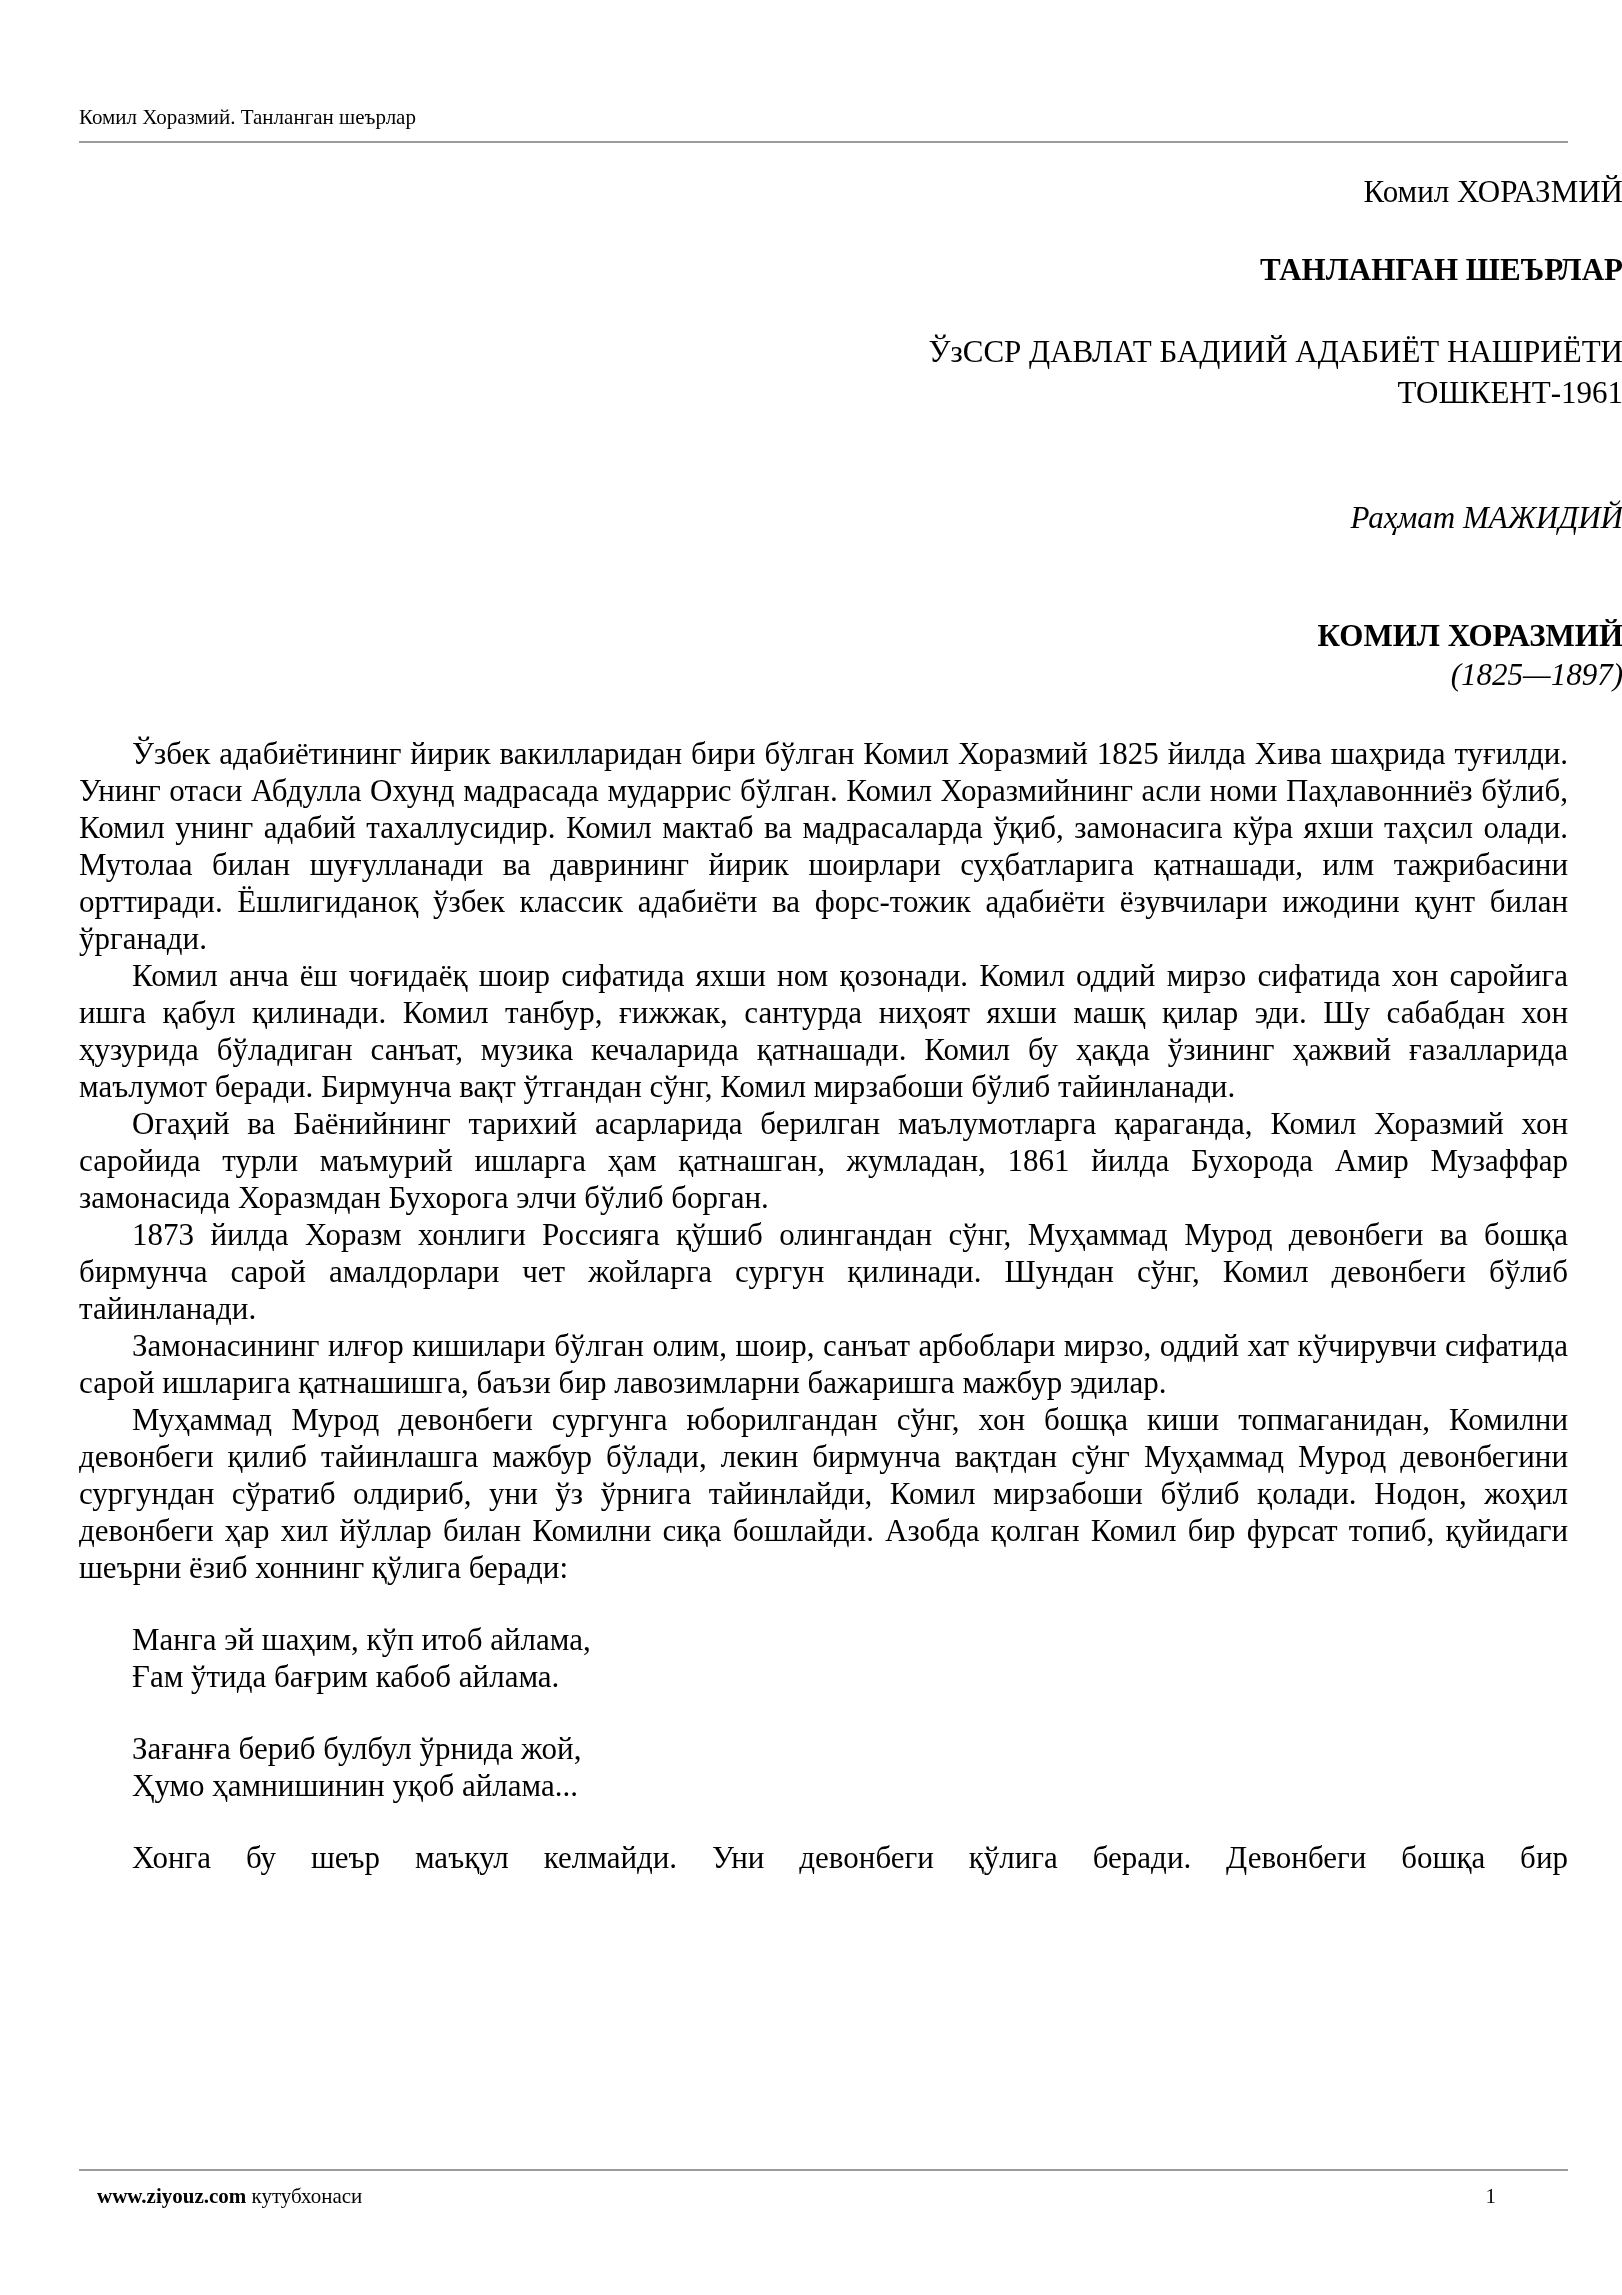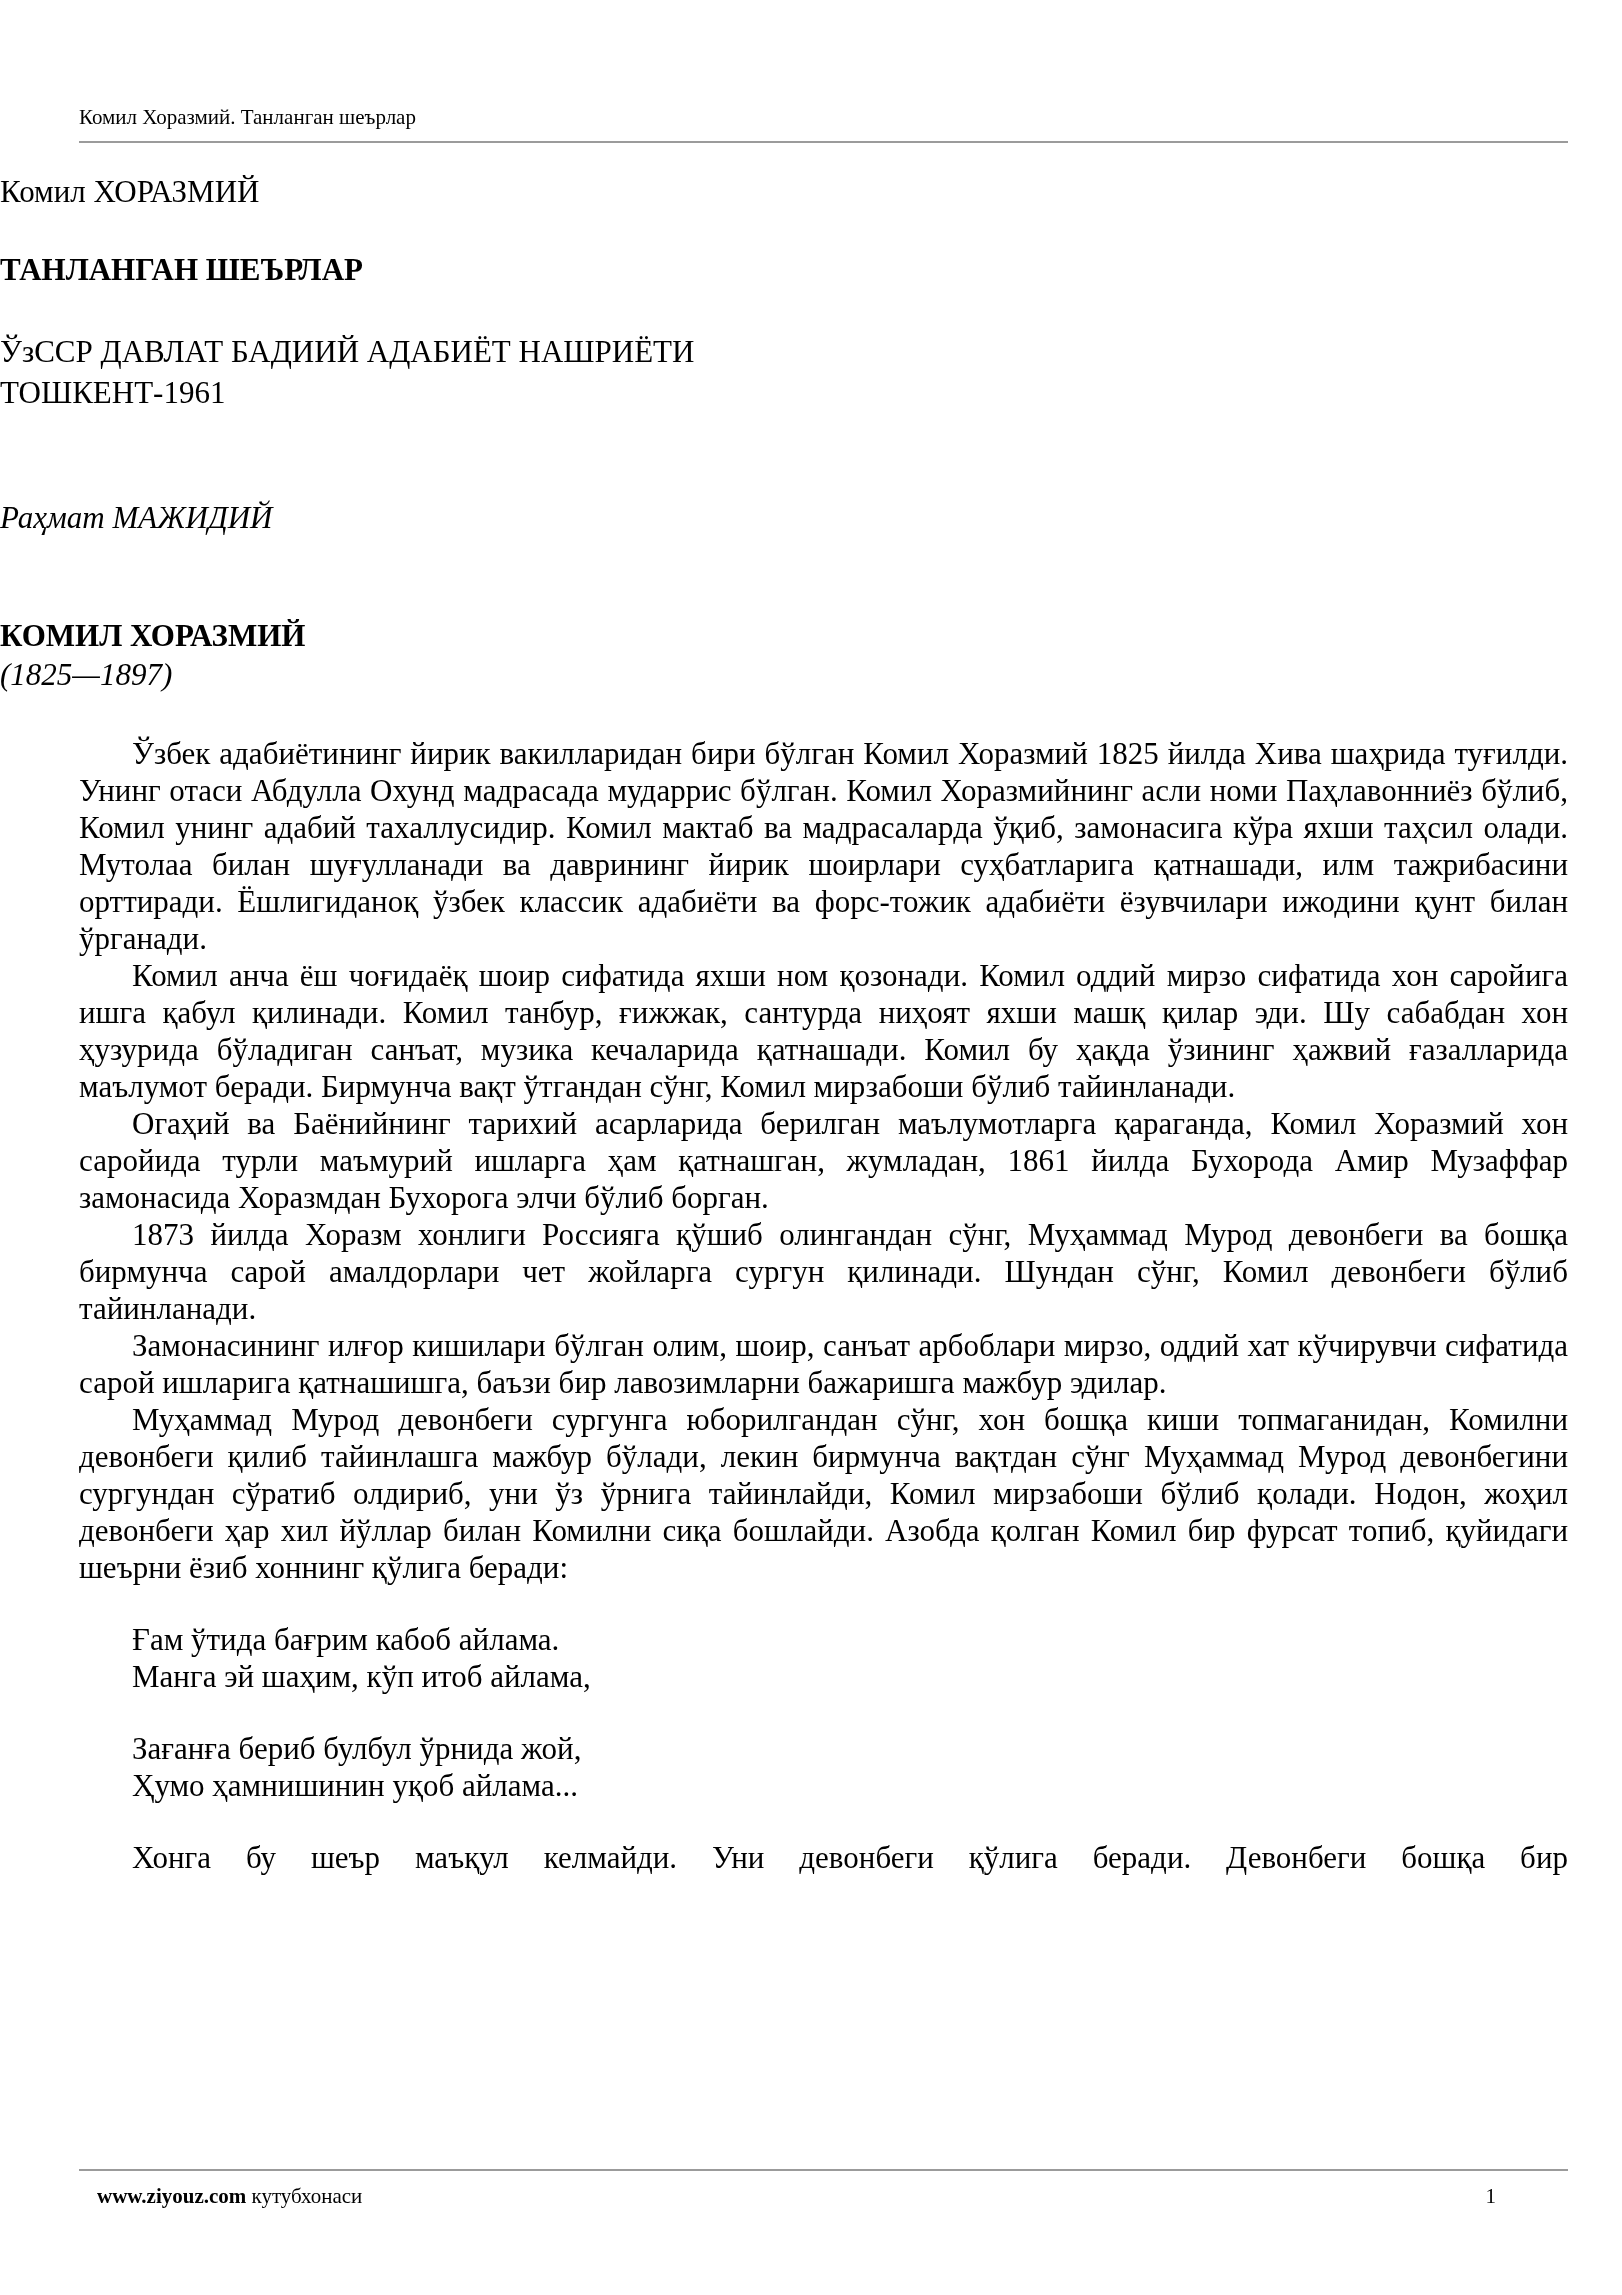--- a/index.html
+++ b/index.html
@@ -15,21 +15,21 @@
     font-size: 21px; line-height: 25px; color: #000;
   }
   .rule-top, .rule-bottom {
     position: absolute; left: 79px; width: 1489px; height: 2.4px; background: #9b9b9b;
   }
   .rule-top { top: 133px; }
   .rule-bottom { top: 2161px; }
 
   
   .title-block {
-    position: absolute; left: 0; width: 1623px; text-align: left;
+    position: absolute; left: 0; width: 1623px; text-align: right;
   }
   .t-author { top: 165px; font-size: 31px; line-height: 38px; }
   .t-book { top: 243px; font-size: 31px; line-height: 38px; font-weight: bold; }
   .t-pub { top: 325px; font-size: 31px; line-height: 38px; }
   .t-city { top: 366px; font-size: 31px; line-height: 38px; }
   .t-prep1 { top: 452px; font-size: 31px; line-height: 38px; font-style: italic; }
   .t-prep2 { top: 491px; font-size: 31px; line-height: 38px; font-style: italic; }
   .t-sec { top: 609px; font-size: 31px; line-height: 38px; font-weight: bold; }
   .t-dates { top: 648px; font-size: 31px; line-height: 38px; font-style: italic; }
 
@@ -73,22 +73,22 @@
   <div class="body-text">
     <p>Ўзбек адабиётининг йирик вакилларидан бири бўлган Комил Хоразмий 1825 йилда Хива шаҳрида туғилди. Унинг отаси Абдулла Охунд мадрасада мударрис бўлган. Комил Хоразмийнинг асли номи Паҳлавонниёз бўлиб, Комил унинг адабий тахаллусидир. Комил мактаб ва мадрасаларда ўқиб, замонасига кўра яхши таҳсил олади. Мутолаа билан шуғулланади ва даврининг йирик шоирлари суҳбатларига қатнашади, илм тажрибасини орттиради. Ёшлигиданоқ ўзбек классик адабиёти ва форс-тожик адабиёти ёзувчилари ижодини қунт билан ўрганади.</p>
     <p>Комил анча ёш чоғидаёқ шоир сифатида яхши ном қозонади. Комил оддий мирзо сифатида хон саройига ишга қабул қилинади. Комил танбур, ғижжак, сантурда ниҳоят яхши машқ қилар эди. Шу сабабдан хон ҳузурида бўладиган санъат, музика кечаларида қатнашади. Комил бу ҳақда ўзининг ҳажвий ғазалларида маълумот беради. Бирмунча вақт ўтгандан сўнг, Комил мирзабоши бўлиб тайинланади.</p>
     <p>Огаҳий ва Баёнийнинг тарихий асарларида берилган маълумотларга қараганда, Комил Хоразмий хон саройида турли маъмурий ишларга ҳам қатнашган, жумладан, 1861 йилда Бухорода Амир Музаффар замонасида Хоразмдан Бухорога элчи бўлиб борган.</p>
     <p>1873 йилда Хоразм хонлиги Россияга қўшиб олингандан сўнг, Муҳаммад Мурод девонбеги ва бошқа бирмунча сарой амалдорлари чет жойларга сургун қилинади. Шундан сўнг, Комил девонбеги бўлиб тайинланади.</p>
     <p>Замонасининг илғор кишилари бўлган олим, шоир, санъат арбоблари мирзо, оддий хат кўчирувчи сифатида сарой ишларига қатнашишга, баъзи бир лавозимларни бажаришга мажбур эдилар.</p>
     <p>Муҳаммад Мурод девонбеги сургунга юборилгандан сўнг, хон бошқа киши топмаганидан, Комилни девонбеги қилиб тайинлашга мажбур бўлади, лекин бирмунча вақтдан сўнг Муҳаммад Мурод девонбегини сургундан сўратиб олдириб, уни ўз ўрнига тайинлайди, Комил мирзабоши бўлиб қолади. Нодон, жоҳил девонбеги ҳар хил йўллар билан Комилни сиқа бошлайди. Азобда қолган Комил бир фурсат топиб, қуйидаги шеърни ёзиб хоннинг қўлига беради:</p>
 
     <div class="verse">
       <div class="stanza">
+        <span class="line">Манга эй шаҳим, кўп итоб айлама,</span>
         <span class="line">Ғам ўтида бағрим кабоб айлама.</span>
-        <span class="line">Манга эй шаҳим, кўп итоб айлама,</span>
       </div>
       <div class="stanza">
         <span class="line">Зағанға бериб булбул ўрнида жой,</span>
         <span class="line">Ҳумо ҳамнишинин уқоб айлама...</span>
       </div>
     </div>
 
     <p class="after-verse" style="text-align-last: justify;">Хонга бу шеър маъқул келмайди. Уни девонбеги қўлига беради. Девонбеги бошқа бир</p>
   </div>
 

